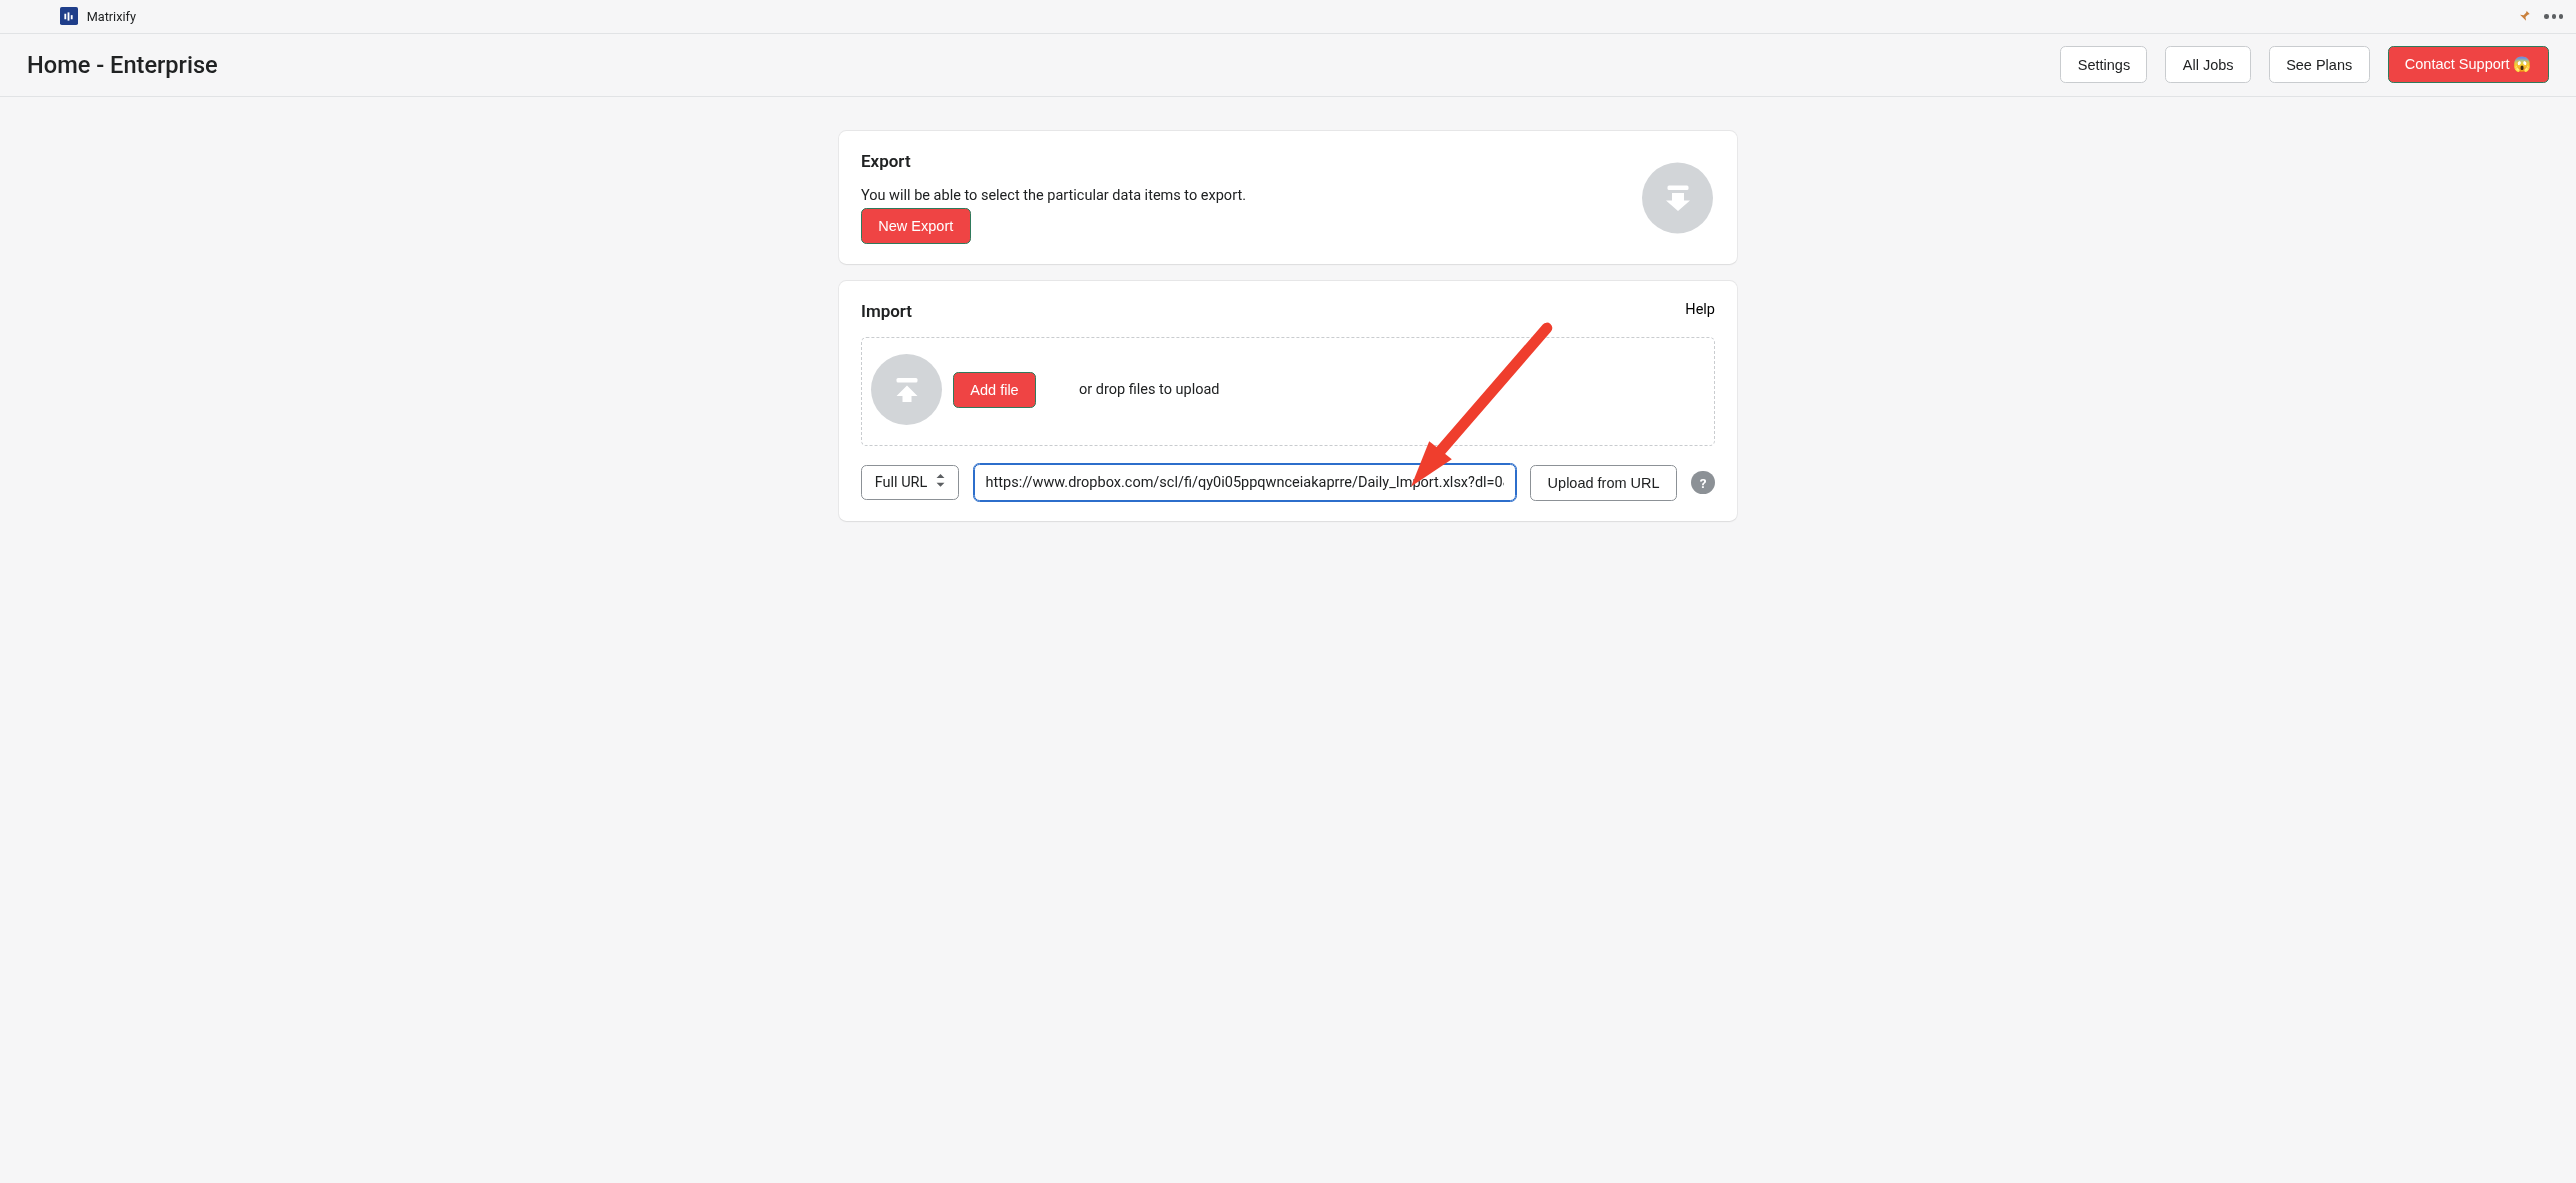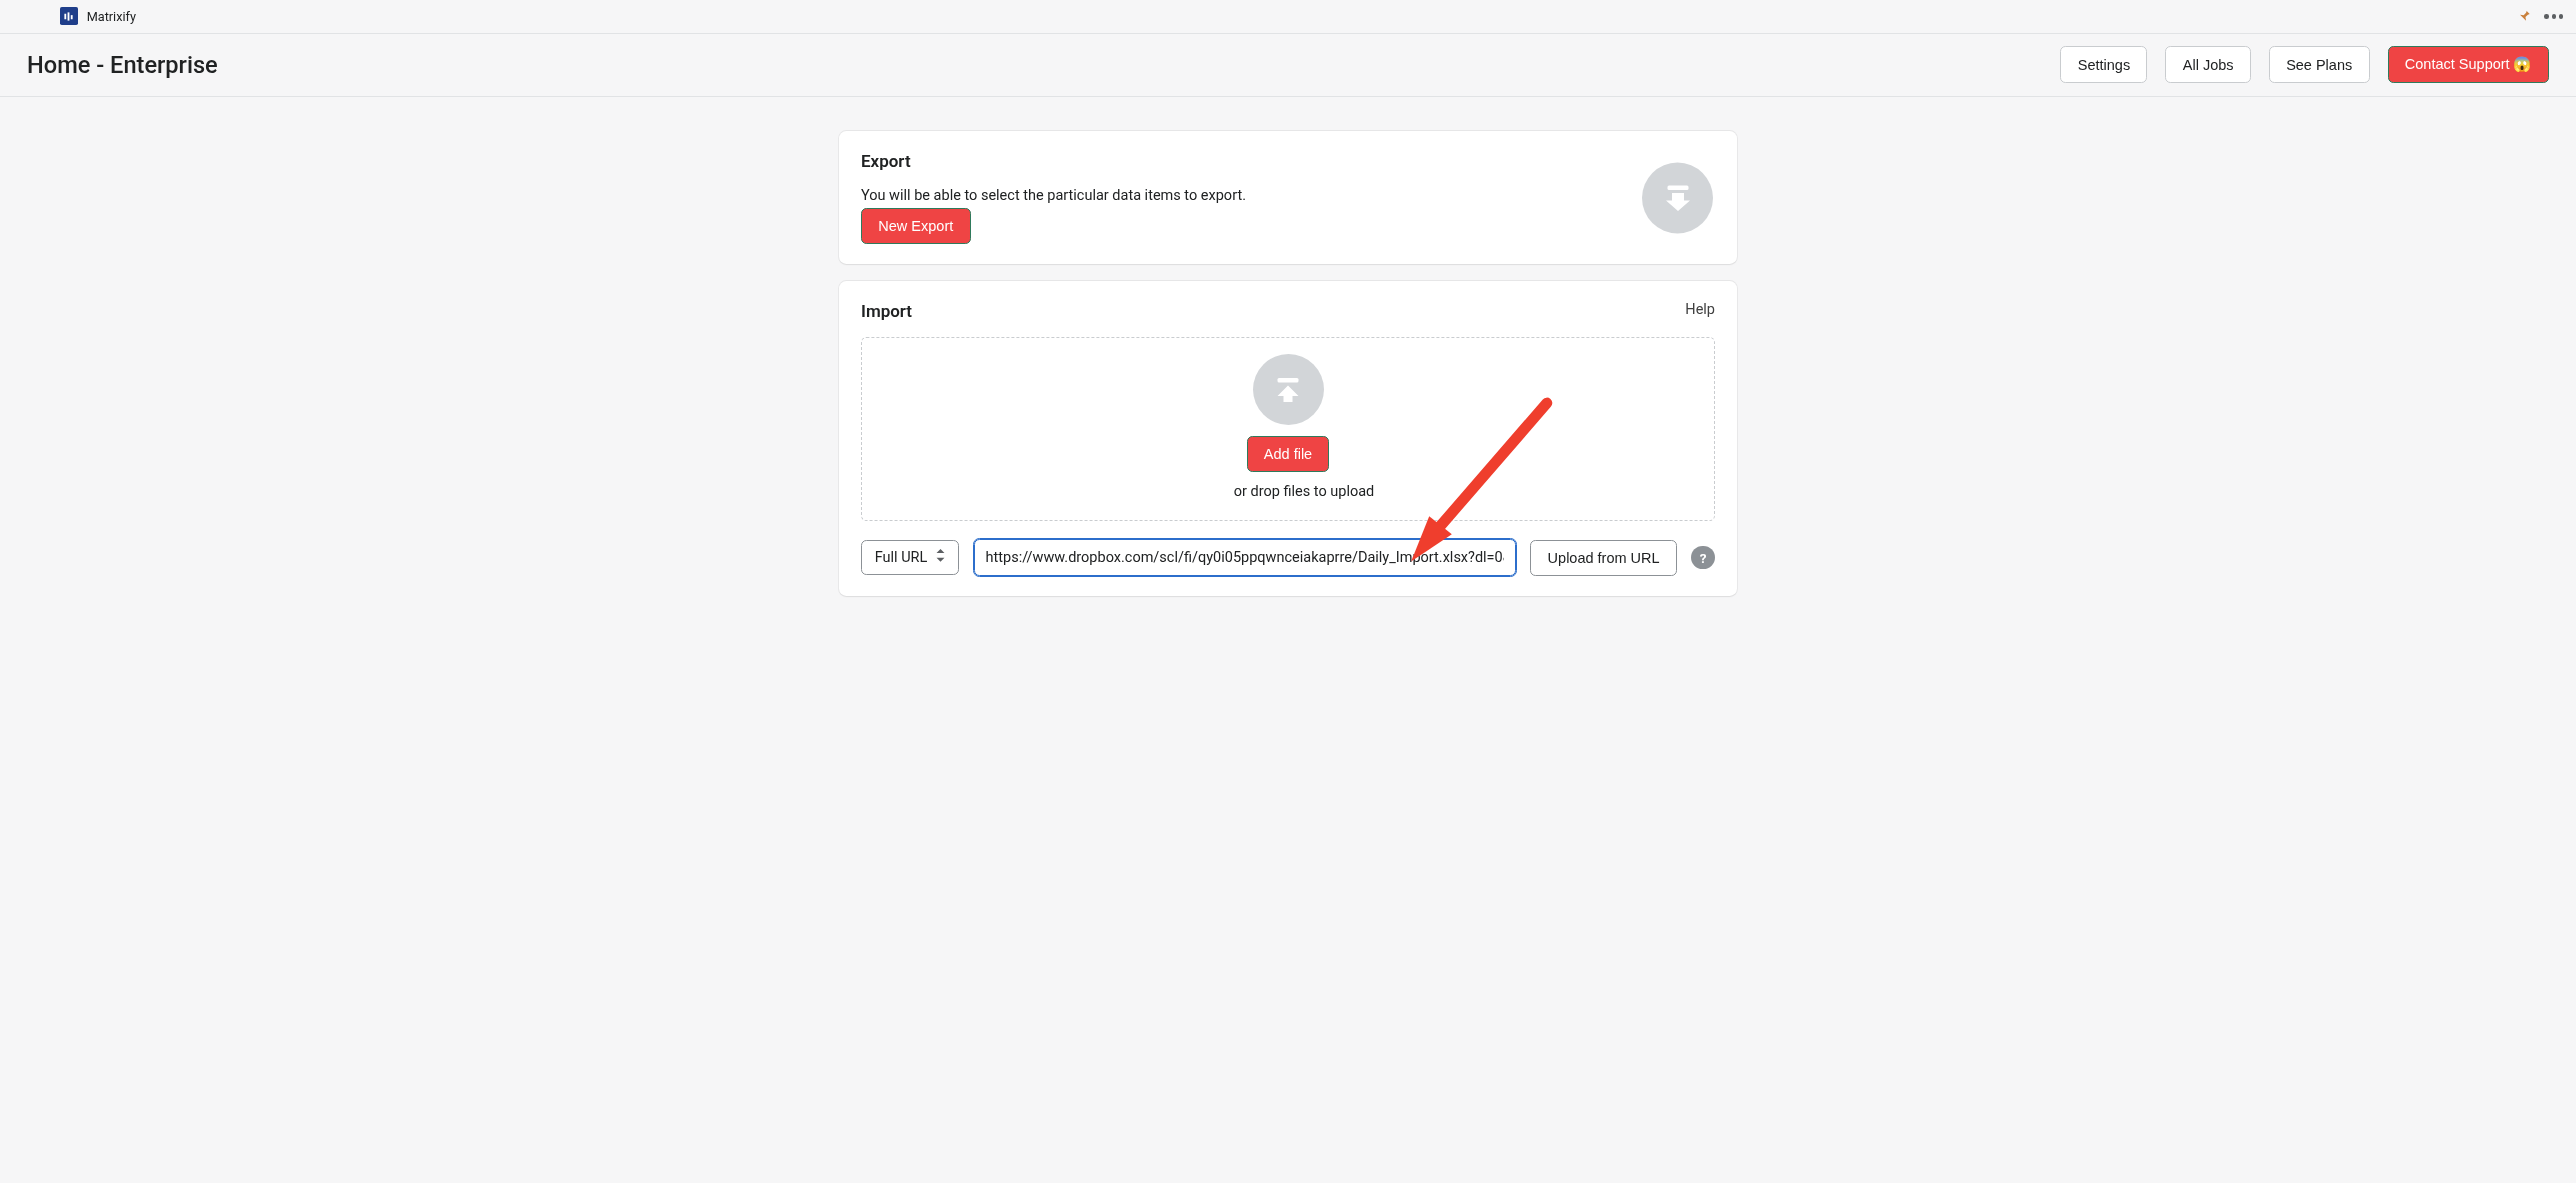--- a/index.html
+++ b/index.html
@@ -75,28 +75,28 @@
   .card-desc { font-size:14.5px; color:#202223; margin-bottom:4px; }
   .export-visual {
     position:absolute; right:23.6px; top:50%; transform:translateY(-50%);
   }
   .circle-icon {
     width:71px; height:71px; border-radius:50%; background:#d2d5d8;
     display:flex; align-items:center; justify-content:center;
   }
   .circle-icon svg { width:36px; height:36px; fill:#fff; }
 
-  .help-link { color:#404040; font-size:14.5px; text-decoration:none; }
+  .help-link { color:#000000; font-size:14.5px; text-decoration:none; }
 
   .dropzone {
     border: 1.4px dashed #c9cccf;
     border-radius:5.4px;
     padding: 16.3px 9px 20px 9px;
     display:flex;
-    flex-direction:column;
+    flex-direction:row;
     align-items:center;
     gap:11px;
     margin-bottom: 18px;
     position:relative;
   }
   .dropzone .circle-icon { width:71px; height:71px; }
   .dz-text { font-size:14.5px; color:#202223;margin-left:32px; }
 
   .url-row { display:flex; align-items:center; gap:14.5px; }
   .select-wrap {

